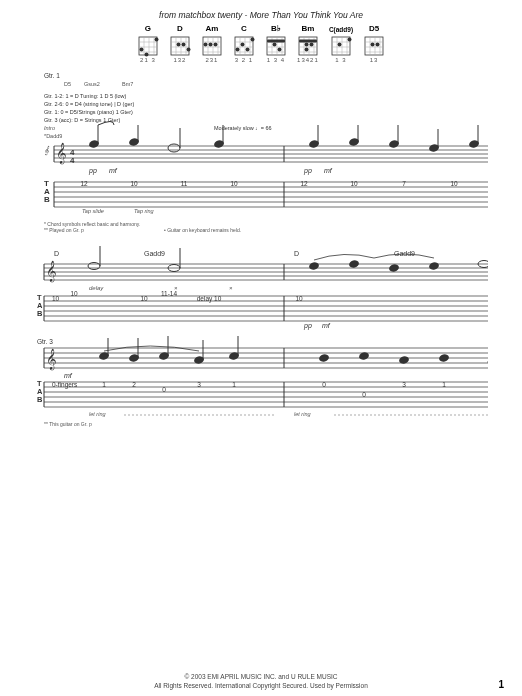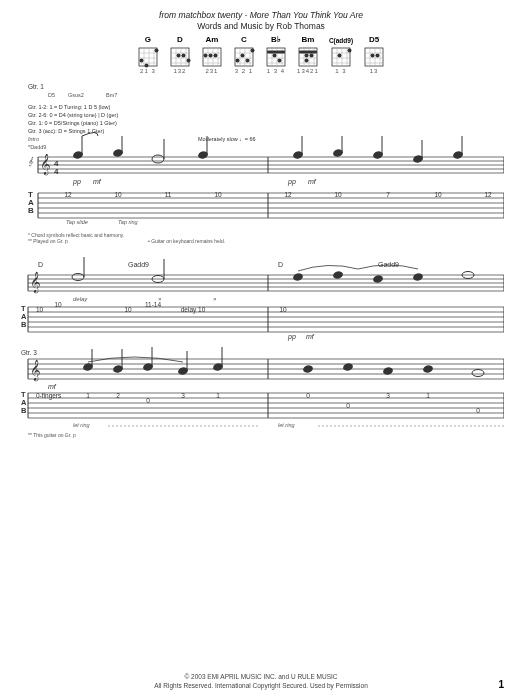--- a/index.html
+++ b/index.html
@@ -9,21 +9,21 @@
       background: #fff;
       font-family: Arial, Helvetica, sans-serif;
       overflow: hidden;
       position: relative;
     }
     .page {
       width: 522px;
       height: 696px;
       background: #fff;
       position: relative;
-      padding: 10px 18px 8px;
+      padding: 10px 34px 8px;
     }
     .header {
       text-align: center;
       margin-bottom: 4px;
     }
     .subtitle {
       font-size: 8.5px;
       color: #222;
       font-style: italic;
       margin-bottom: 1px;
@@ -91,21 +91,20 @@
       font-weight: bold;
       color: #000;
     }
   </style>
 </head>
 <body>
 
 <div class="page">
   <div class="header">
     <div class="subtitle">from matchbox twenty - More Than You Think You Are</div>
-    <div class="composer">Words and Music by Rob Thomas</div>
   </div>
 
   <div class="chord-row">
 
     <div class="chord-box">
       <div class="chord-name">G</div>
       <svg width="22" height="22" viewBox="0 0 22 22">
         <rect x="2" y="2" width="18" height="18" fill="none" stroke="#333" stroke-width="0.8"></rect>
         <line x1="2" y1="7" x2="20" y2="7" stroke="#aaa" stroke-width="0.5"></line>
         <line x1="2" y1="12" x2="20" y2="12" stroke="#aaa" stroke-width="0.5"></line>

